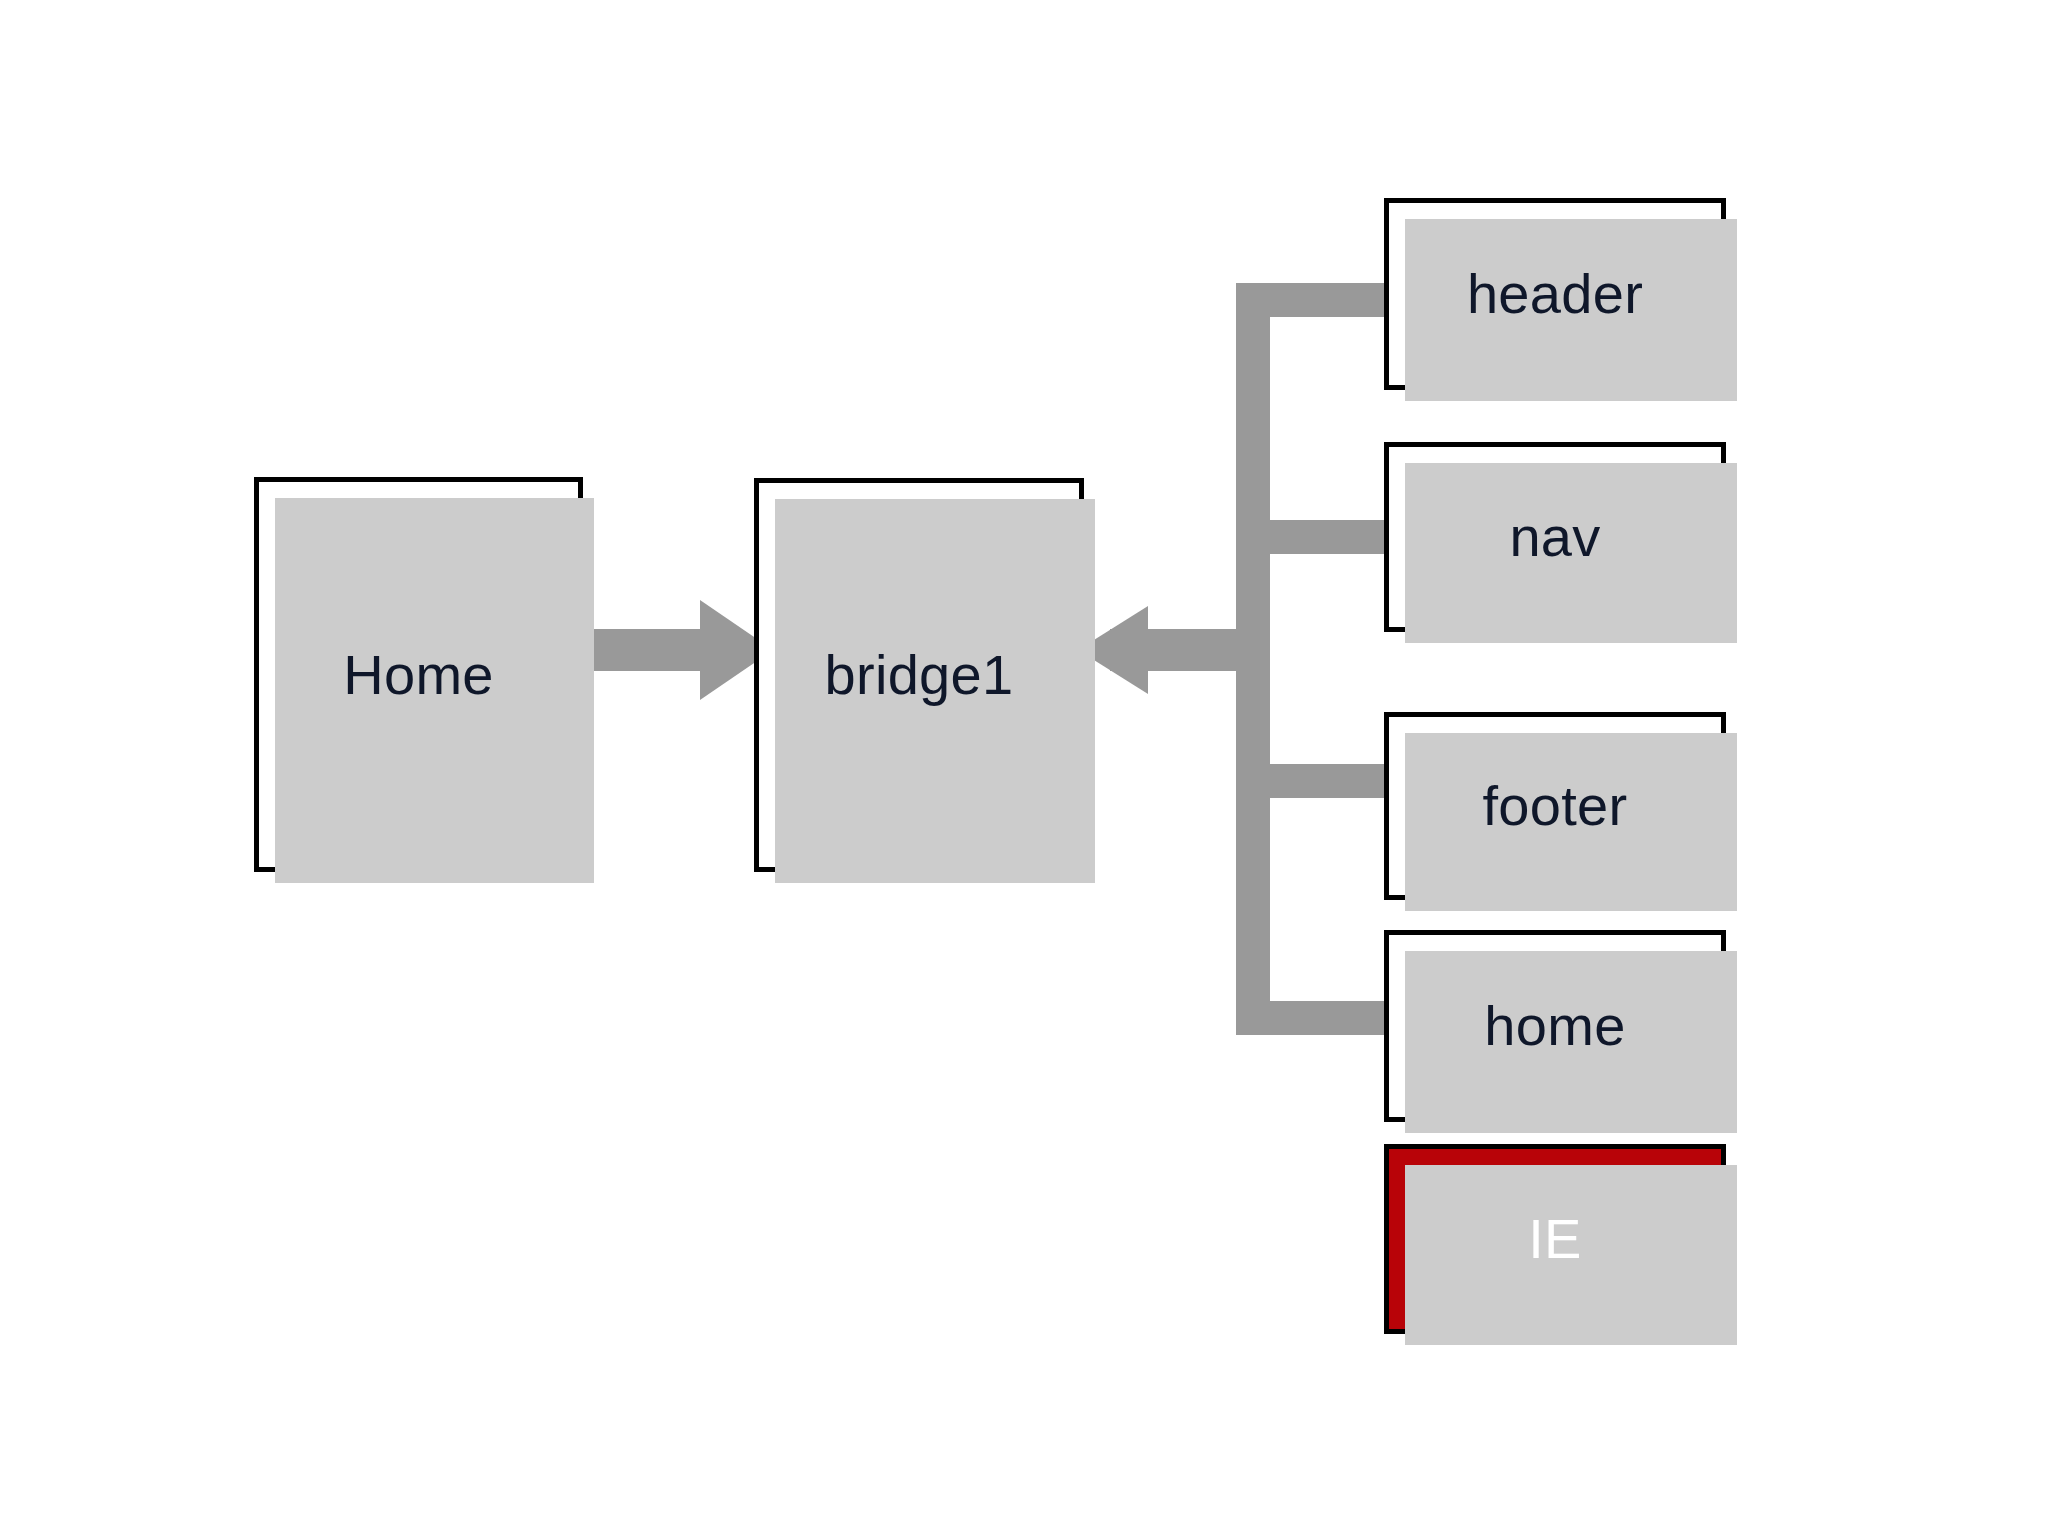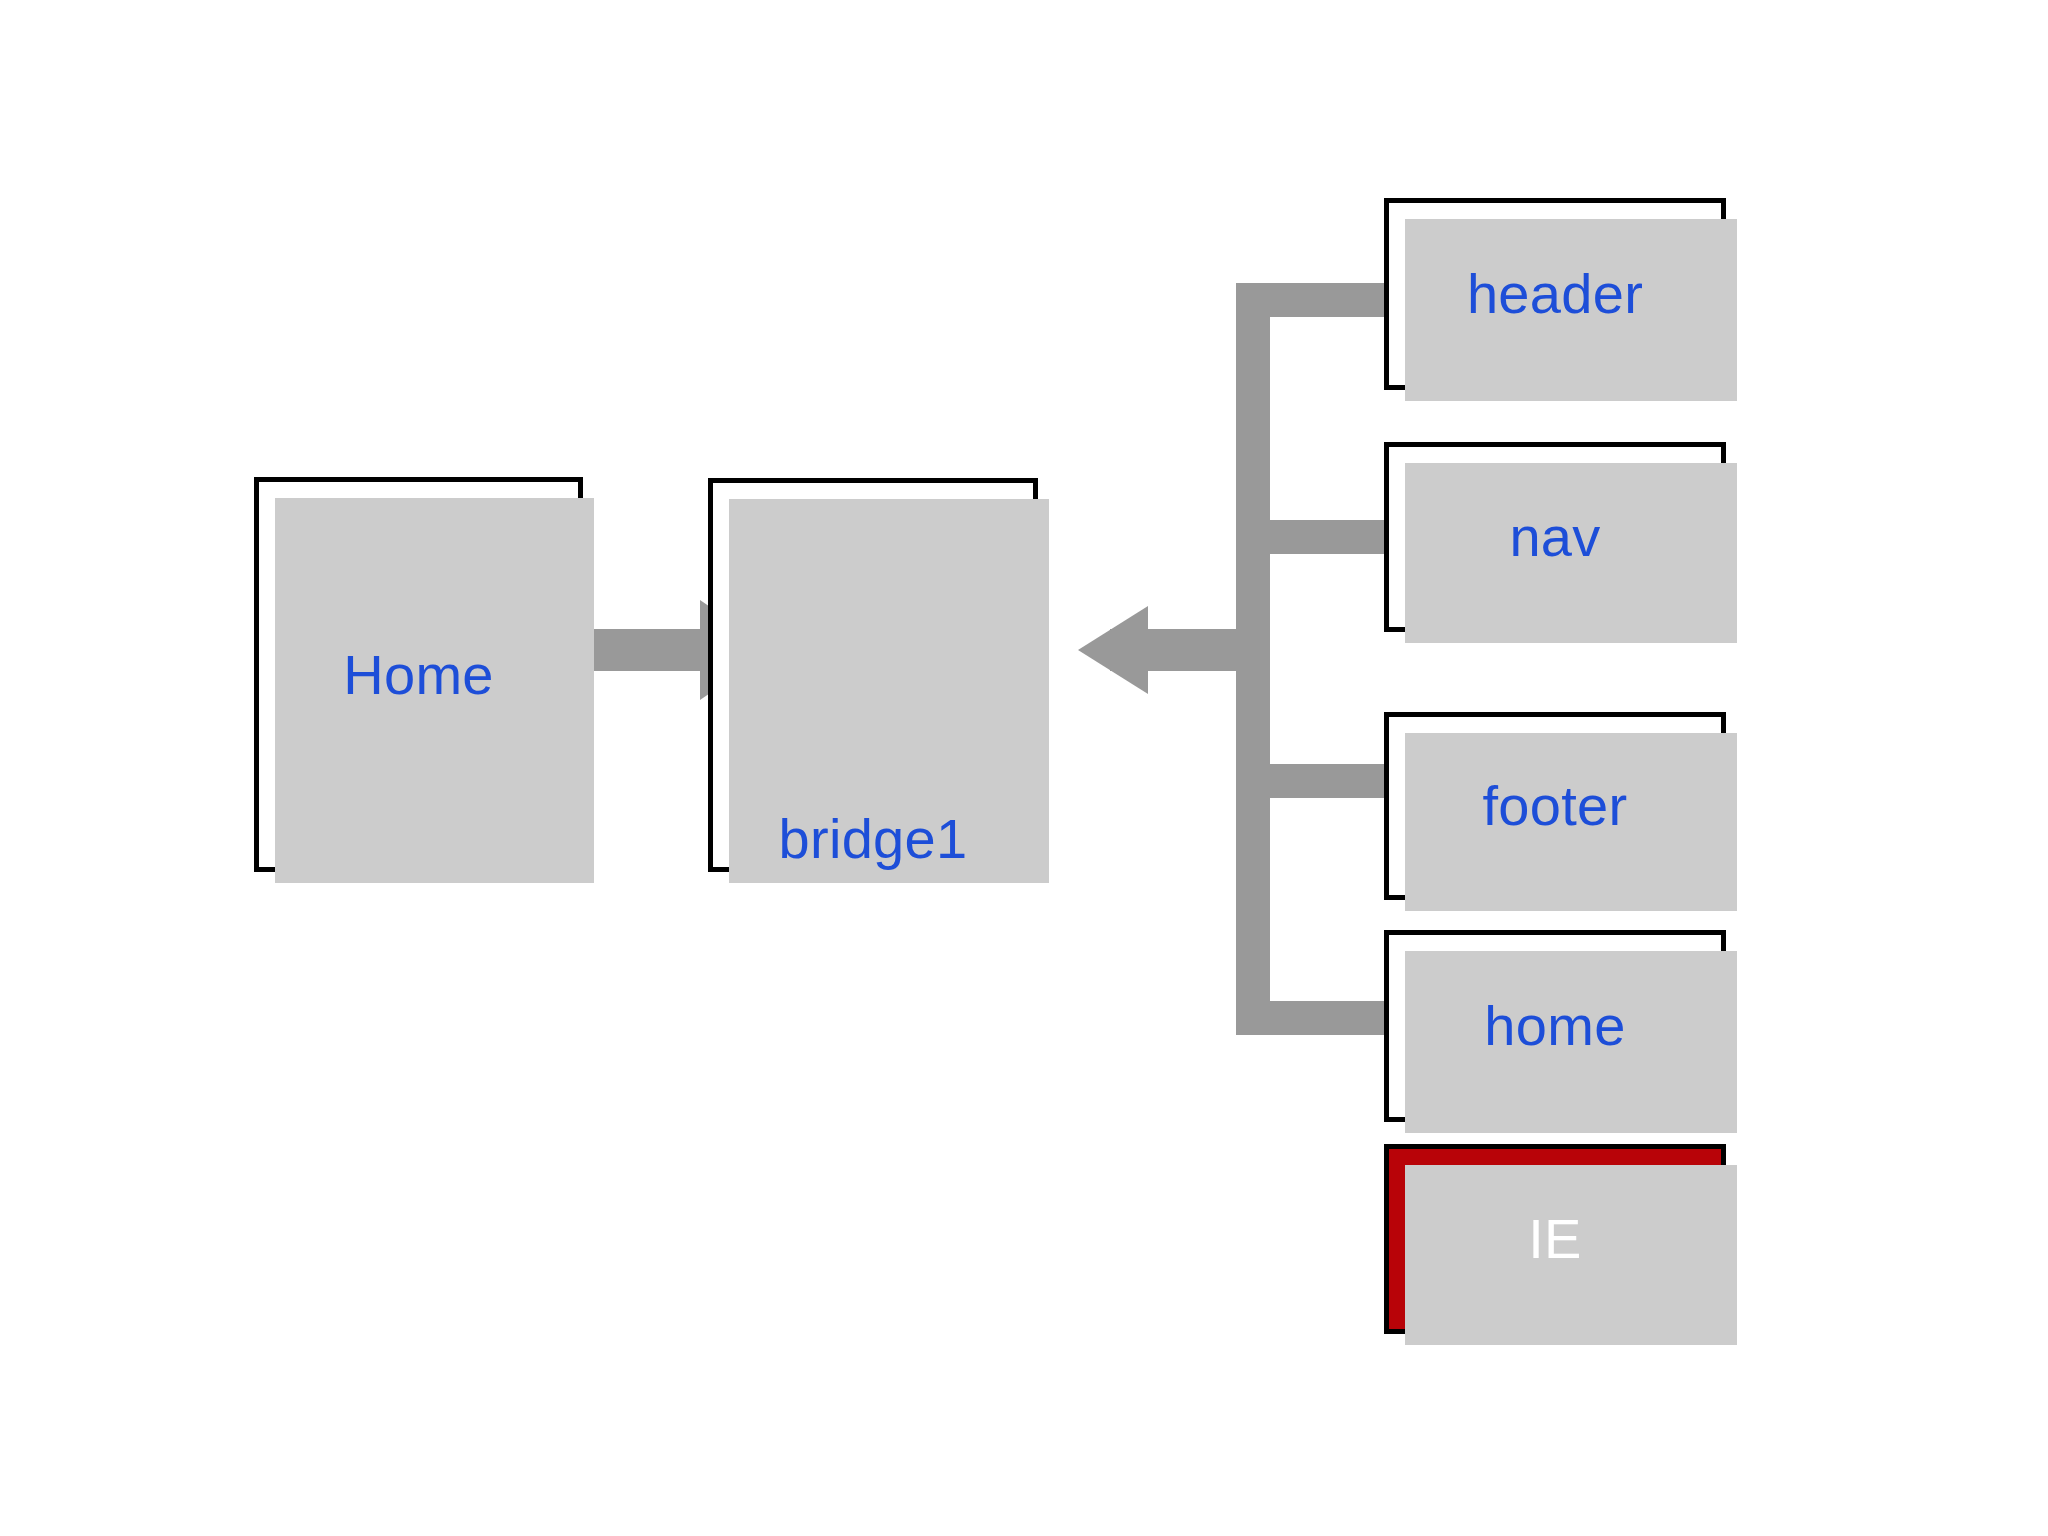--- a/index.html
+++ b/index.html
@@ -43,38 +43,38 @@
     left: 16px;
     top: 16px;
     width: 100%;
     height: 100%;
     background: #cccccc;
     z-index: -1;
   }
   .node .label {
     position: relative;
     z-index: 1;
-    color: #1d4ed8;
+    color: #0f172a;
     font-size: 56px;
     font-weight: 400;
     line-height: 1;
     letter-spacing: 0.3px;
     white-space: nowrap;
   }
   .node.accent {
     background: #b80308;
     border-color: #000000;
   }
   .node.accent .label {
     color: #ffffff;
   }
 
   
   #node-home-root  { left: 254px;  top: 477px;  width: 329px; height: 395px; }
-  #node-bridge1    { left: 708px;  top: 478px;  width: 330px; height: 394px; align-items: flex-end; }
+  #node-bridge1    { left: 754px;  top: 478px;  width: 330px; height: 394px; }
   #node-header     { left: 1384px; top: 198px;  width: 342px; height: 192px; }
   #node-nav        { left: 1384px; top: 442px;  width: 342px; height: 190px; }
   #node-footer     { left: 1384px; top: 712px;  width: 342px; height: 188px; }
   #node-home-page  { left: 1384px; top: 930px;  width: 342px; height: 192px; }
   #node-ie         { left: 1384px; top: 1144px; width: 342px; height: 190px; }
 </style>
 </head>
 <body>
 
 <div id="stage">

